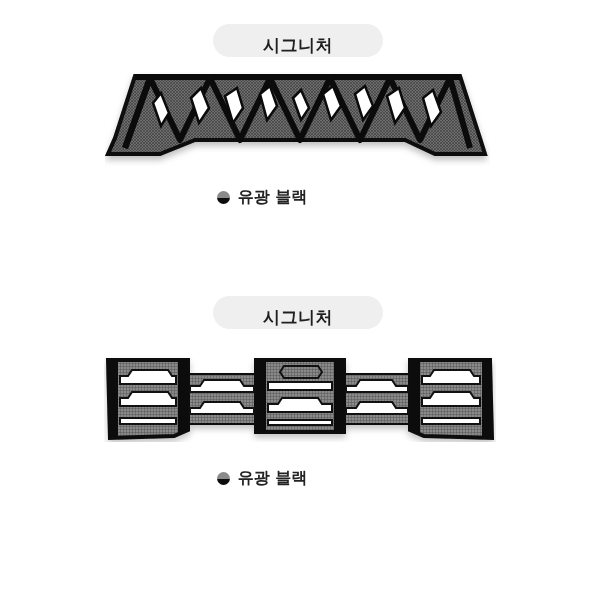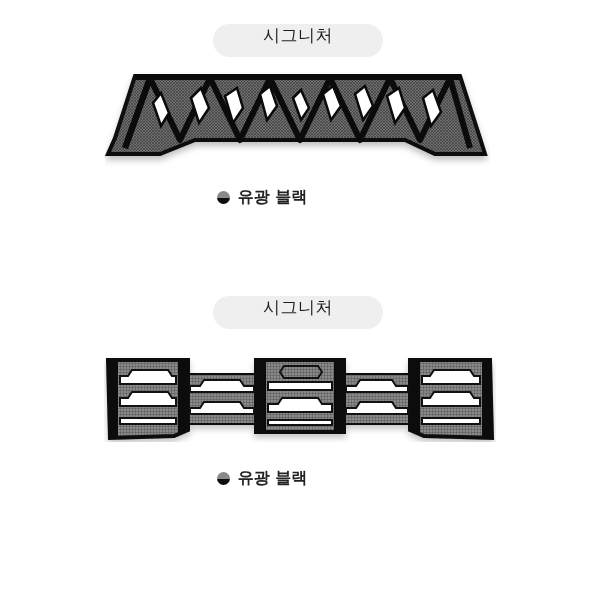--- a/index.html
+++ b/index.html
@@ -1,20 +1,20 @@
 <!DOCTYPE html>
 <html><head>
 <meta charset="utf-8">
 <style>
   html, body { margin: 0; padding: 0; background: #ffffff; }
   body { width: 600px; height: 600px; position: relative; overflow: hidden;
          font-family: "DejaVu Sans", "Liberation Sans", sans-serif; color: #1a1a1a; }
   .pill { position: absolute; left: 213px; width: 170px; height: 33px; border-radius: 17px;
-          background: #efefef; display: flex; align-items: flex-start; justify-content: center;
-          font-size: 17px; font-weight: 400; letter-spacing: 0.5px; color: #1f1f1f; }
+          background: #efefef; display: flex; align-items: flex-end; justify-content: center;
+          font-size: 17px; font-weight: 700; letter-spacing: 0.5px; color: #1f1f1f; }
   .swatch-row { position: absolute; left: 0; width: 524px; display: flex; align-items: center;
                 justify-content: center; font-size: 16px; font-weight: bold; color: #222; }
   .swatch { width: 13px; height: 13px; border-radius: 50%; margin-right: 8px;
             background: linear-gradient(to bottom, #8a8a8a 0%, #8a8a8a 50%, #0d0d0d 50%, #0d0d0d 100%); }
   .product { position: absolute; }
   .product svg { display: block; }
 </style>
 </head>
 <body>
 

